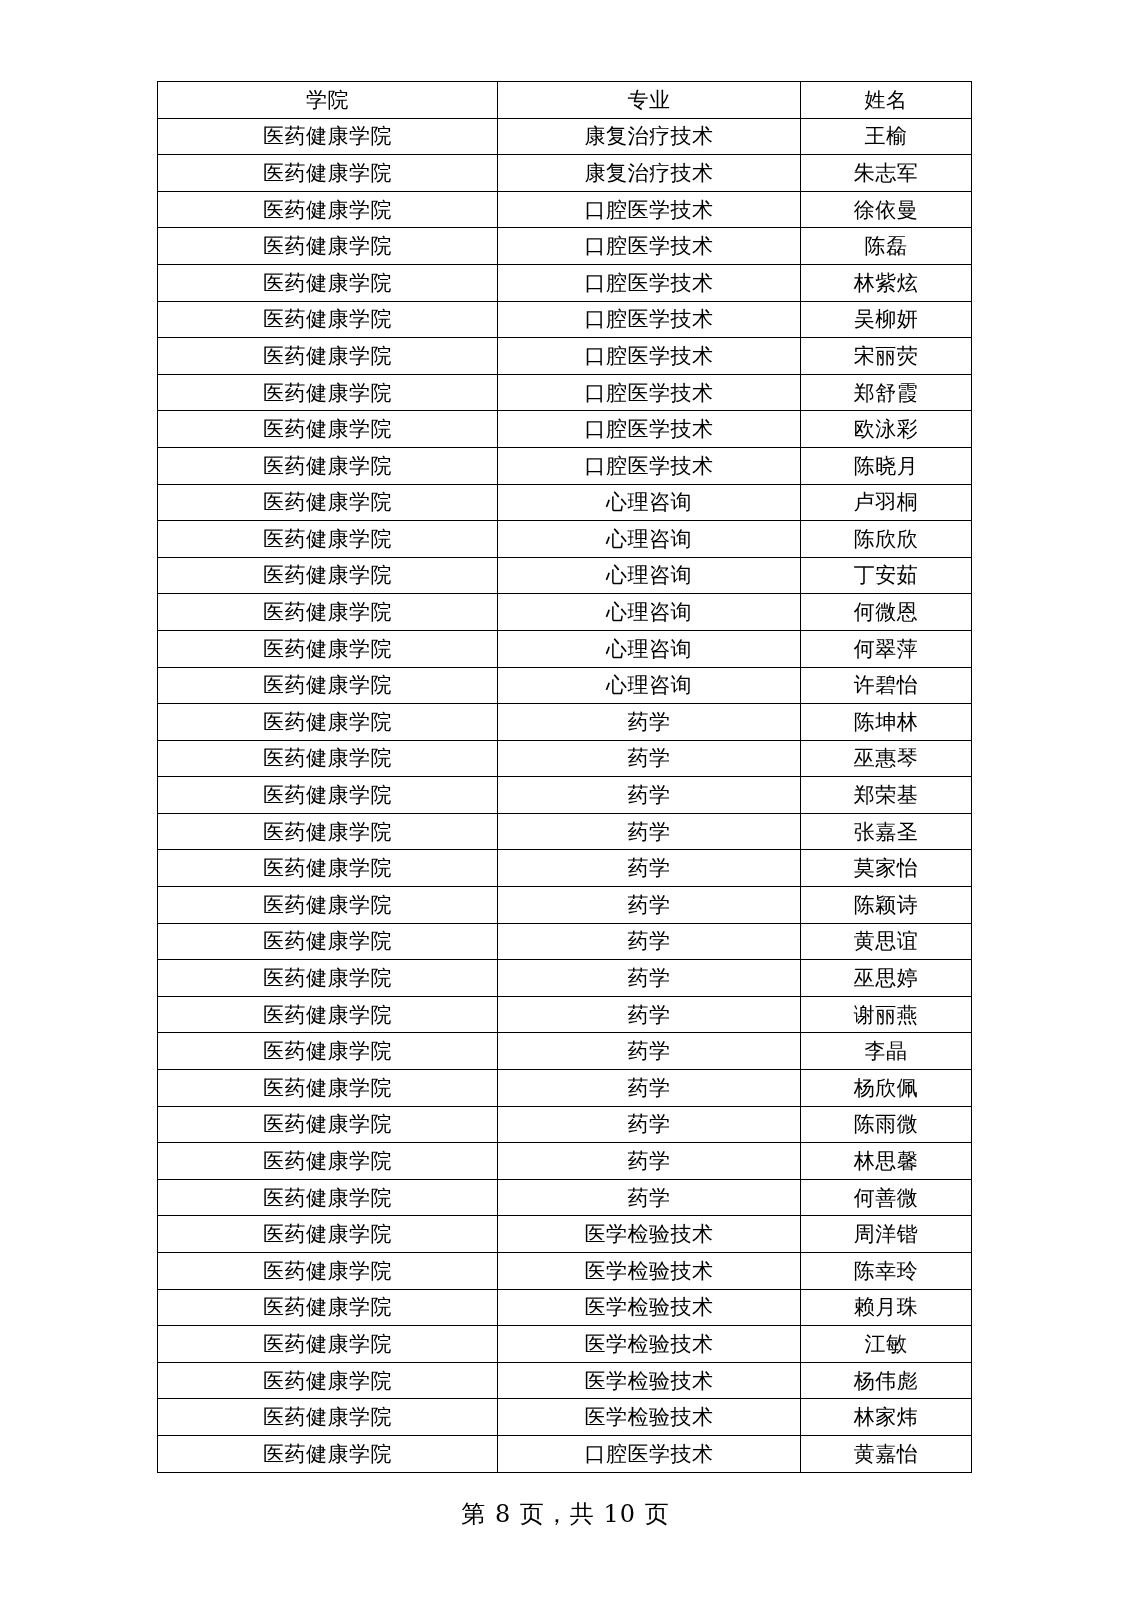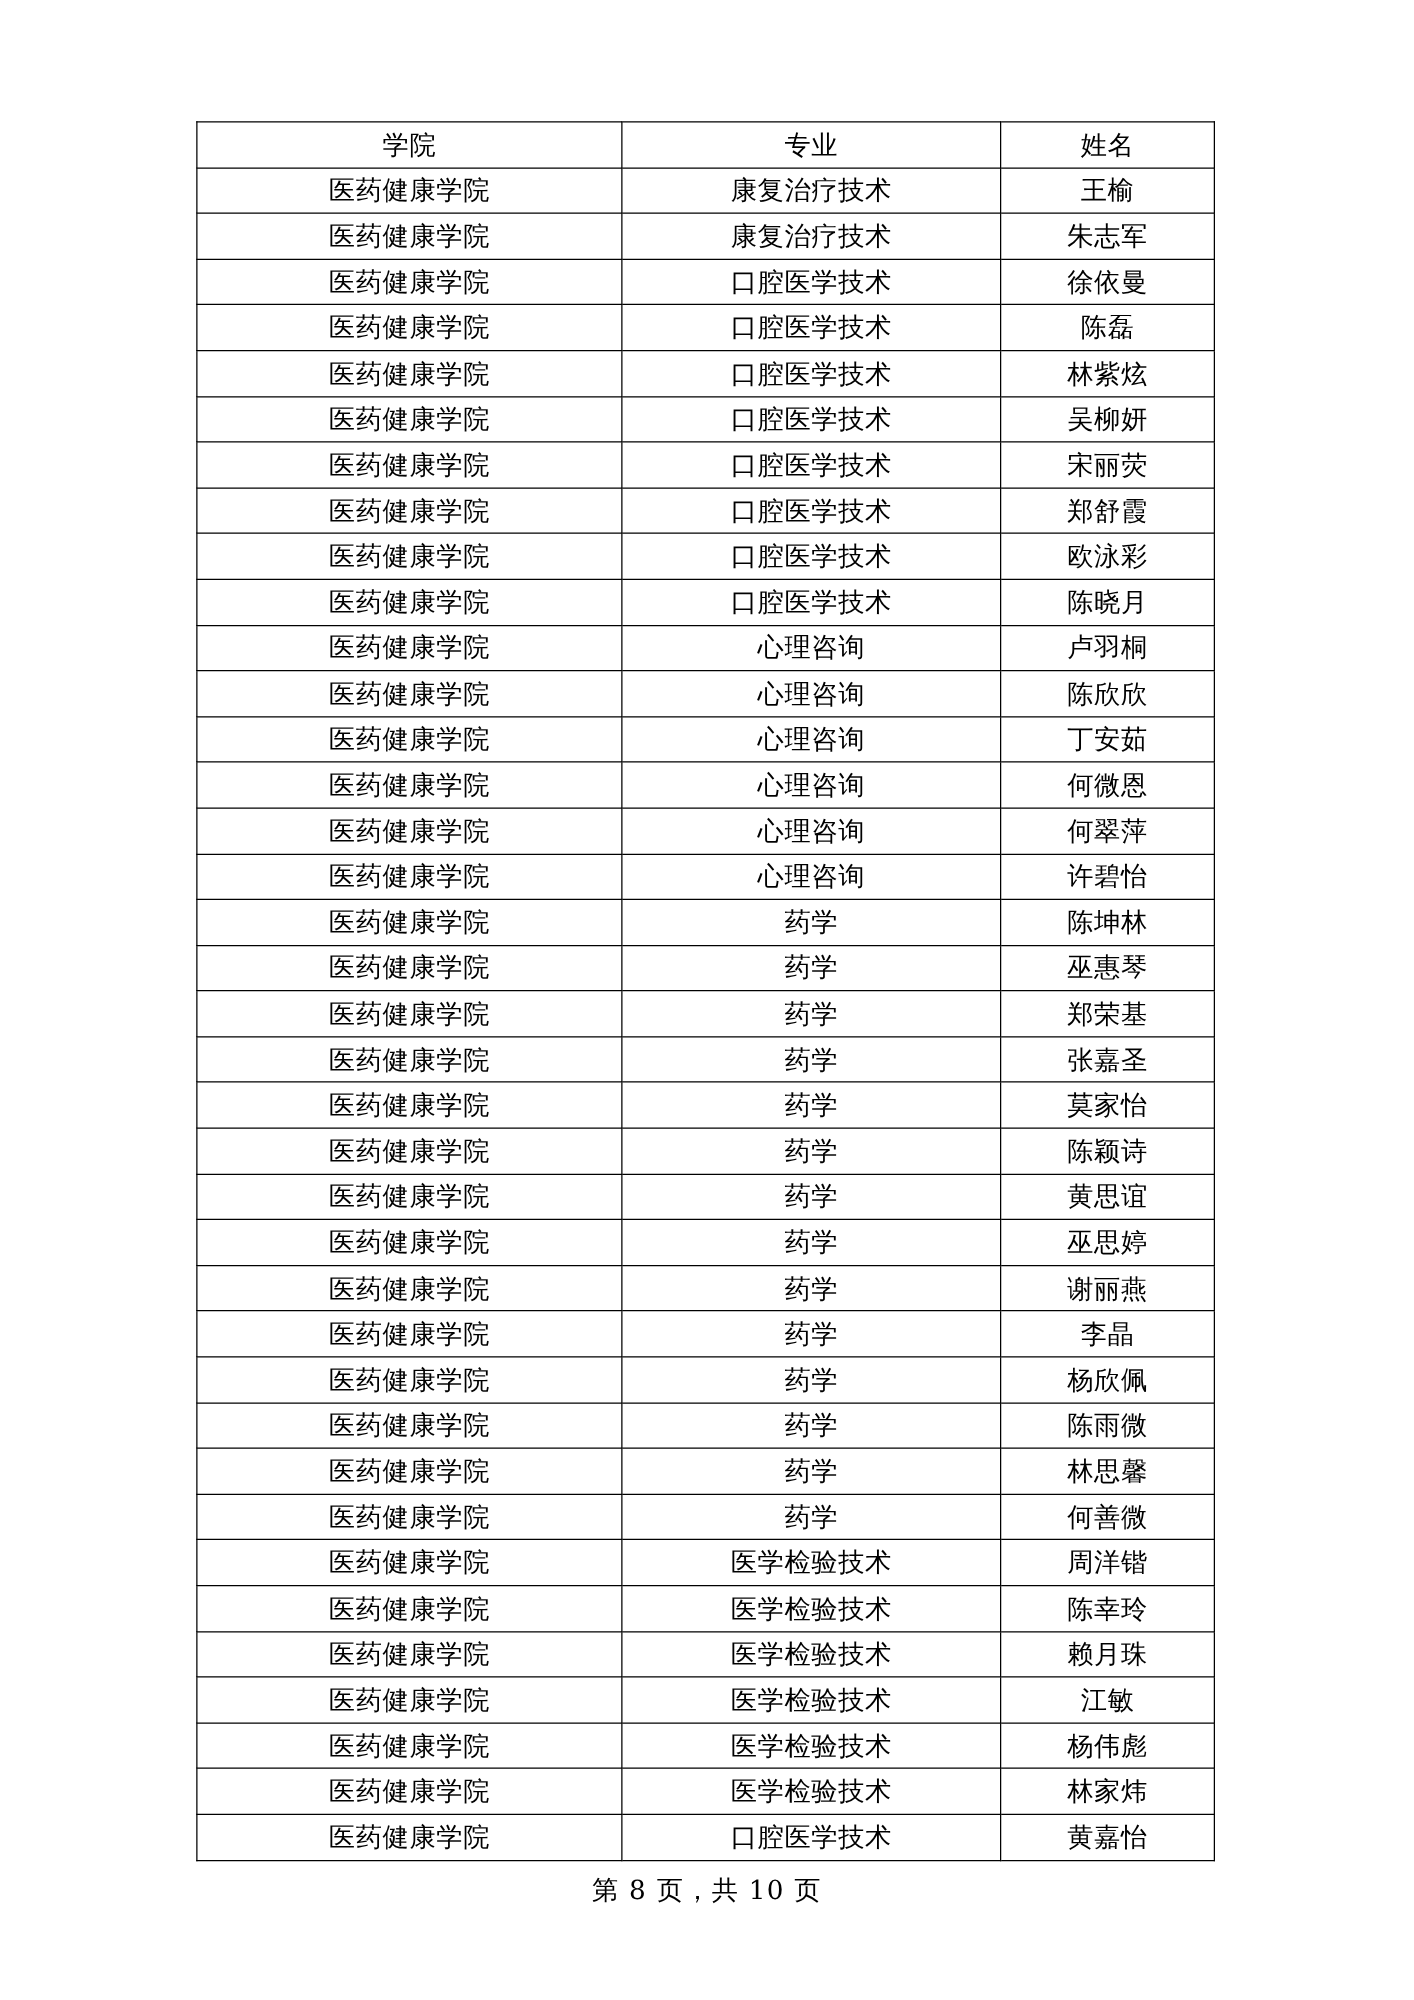--- a/index.html
+++ b/index.html
@@ -19,21 +19,21 @@
     position: absolute;
     left: 0;
     top: 0;
     width: 1131px;
     height: 1600px;
     background: #ffffff;
   }
   #roster-table {
     position: absolute;
     left: 157px;
-    top: 97px;
+    top: 81px;
     width: 814px;
     border-collapse: collapse;
     table-layout: fixed;
   }
   #roster-table col.col-college { width: 340px; }
   #roster-table col.col-major   { width: 303px; }
   #roster-table col.col-name    { width: 171px; }
 
   #roster-table th,
   #roster-table td {
@@ -51,21 +51,21 @@
   }
   #roster-table thead th {
     font-weight: normal;
   }
   #page-footer {
     position: absolute;
     left: 0;
     top: 1498px;
     width: 1131px;
     text-align: center;
-    font-size: 21px;
+    font-size: 24px;
     letter-spacing: 1px;
     font-family: "DejaVu Serif", "Liberation Serif", serif;
     color: #000000;
   }
 </style>
 </head>
 <body>
 
 <div id="page">
 

